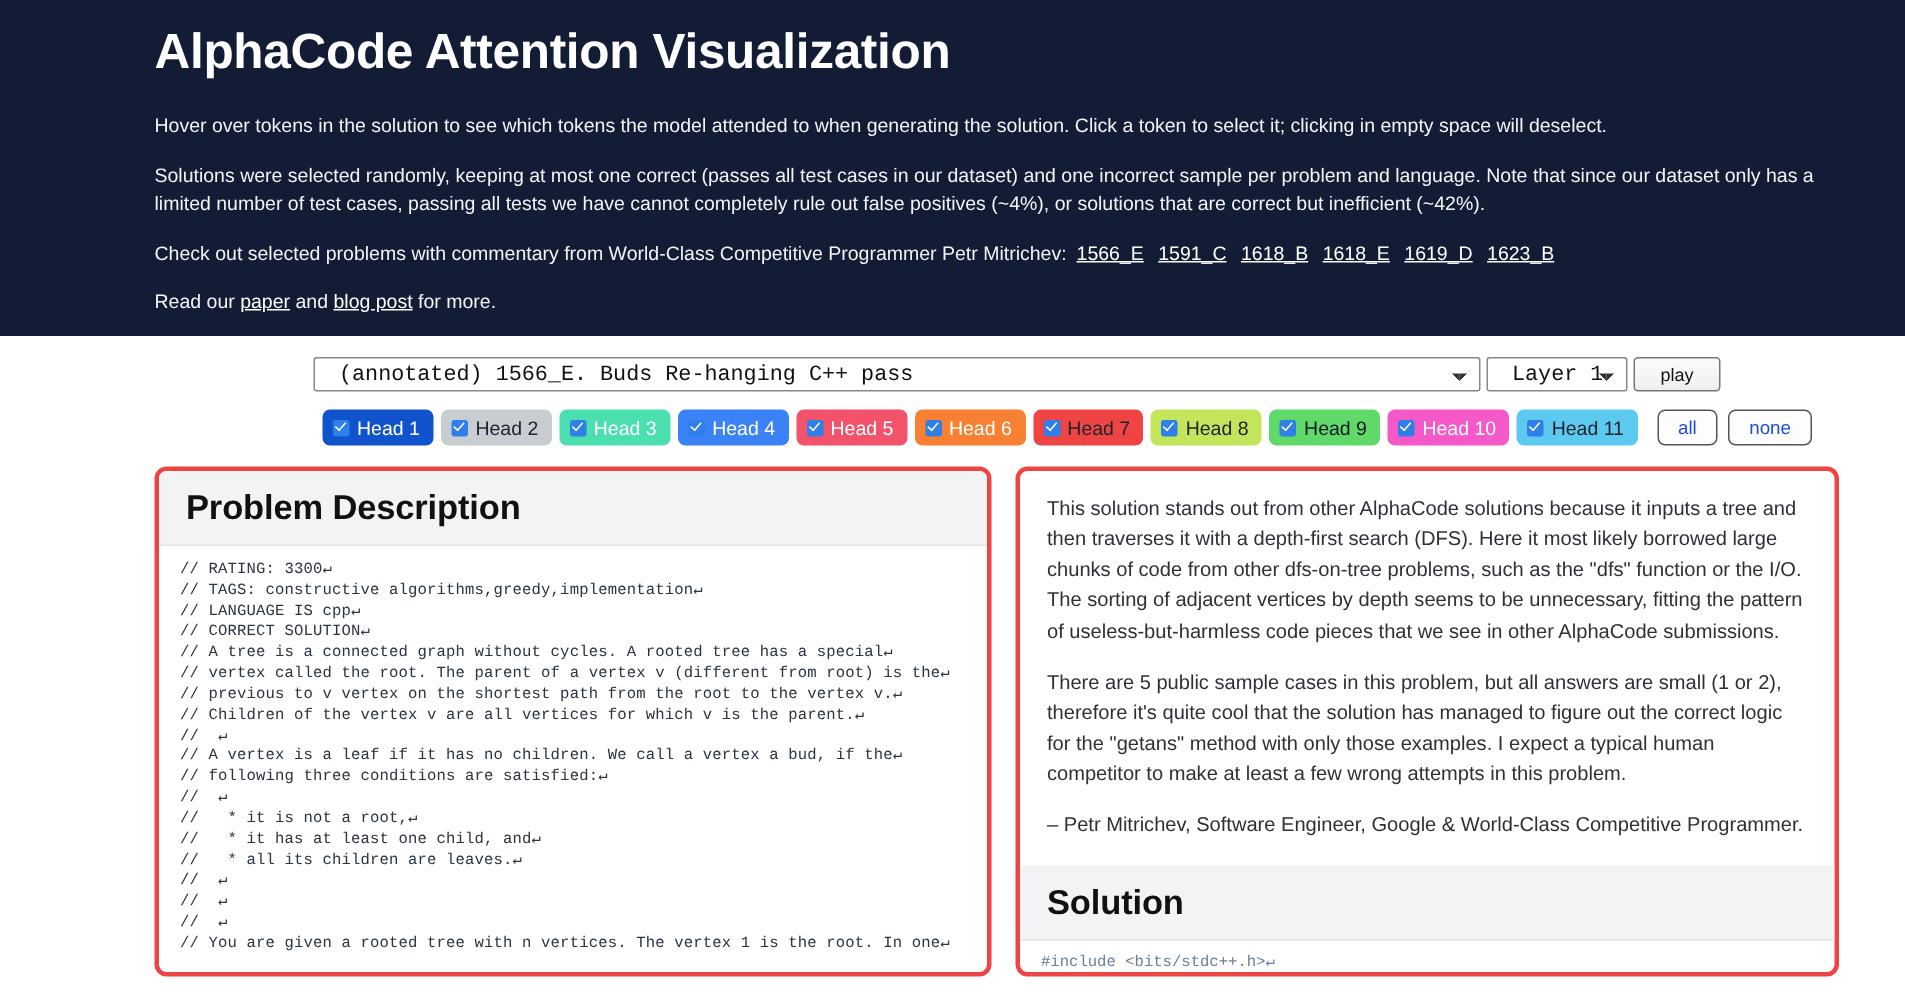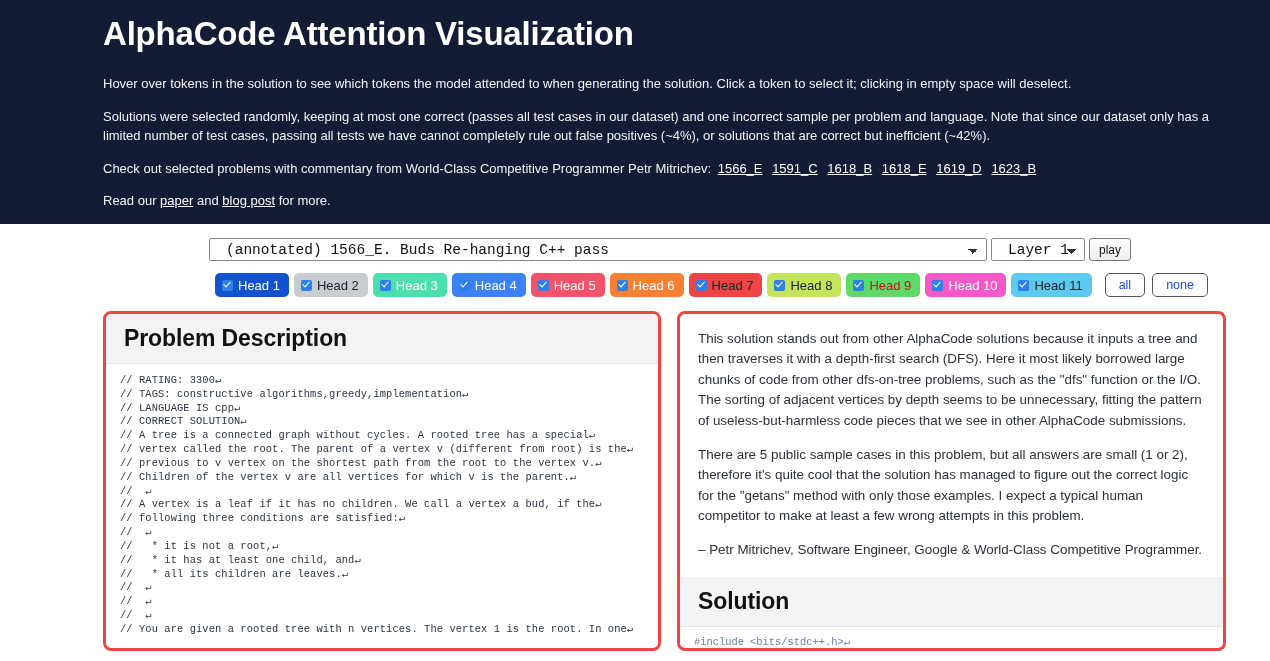--- a/index.html
+++ b/index.html
@@ -71,21 +71,21 @@
     background-image:
       linear-gradient(45deg, transparent 50%, #333 50%),
       linear-gradient(135deg, #333 50%, transparent 50%);
     background-position: calc(100% - 13px) 10px, calc(100% - 8px) 10px;
     background-size:5px 5px, 5px 5px;
     background-repeat:no-repeat;
   }
   .btn-play {
     font-family:"Liberation Sans", sans-serif;
     font-size:12px;
-    padding:2px 9px;
+    padding:2px 17px;
     height:23px;
     border:1px solid #767676;
     border-radius:3px;
     background:linear-gradient(#fcfcfc,#efefef);
     color:#111;
     cursor:pointer;
   }
 
   
   .heads-row {
@@ -261,21 +261,21 @@
     <span>Head 6</span>
   </button>
   <button class="head-btn" style="background: #ef4444; color: rgb(32, 37, 43);">
     <span class="cb"></span>
     <span>Head 7</span>
   </button>
   <button class="head-btn" style="background: rgb(194, 229, 92); color: rgb(32, 37, 43);">
     <span class="cb"></span>
     <span>Head 8</span>
   </button>
-  <button class="head-btn" style="background: rgb(95, 217, 104); color: #b91c1c;">
+  <button class="head-btn" style="background: rgb(95, 217, 104); color: #0f172a;">
     <span class="cb"></span>
     <span>Head 9</span>
   </button>
   <button class="head-btn" style="background: rgb(245, 88, 200); color: rgb(255, 255, 255);">
     <span class="cb"></span>
     <span>Head 10</span>
   </button>
   <button class="head-btn" style="background: rgb(92, 202, 240); color: rgb(32, 37, 43);">
     <span class="cb"></span>
     <span>Head 11</span>

